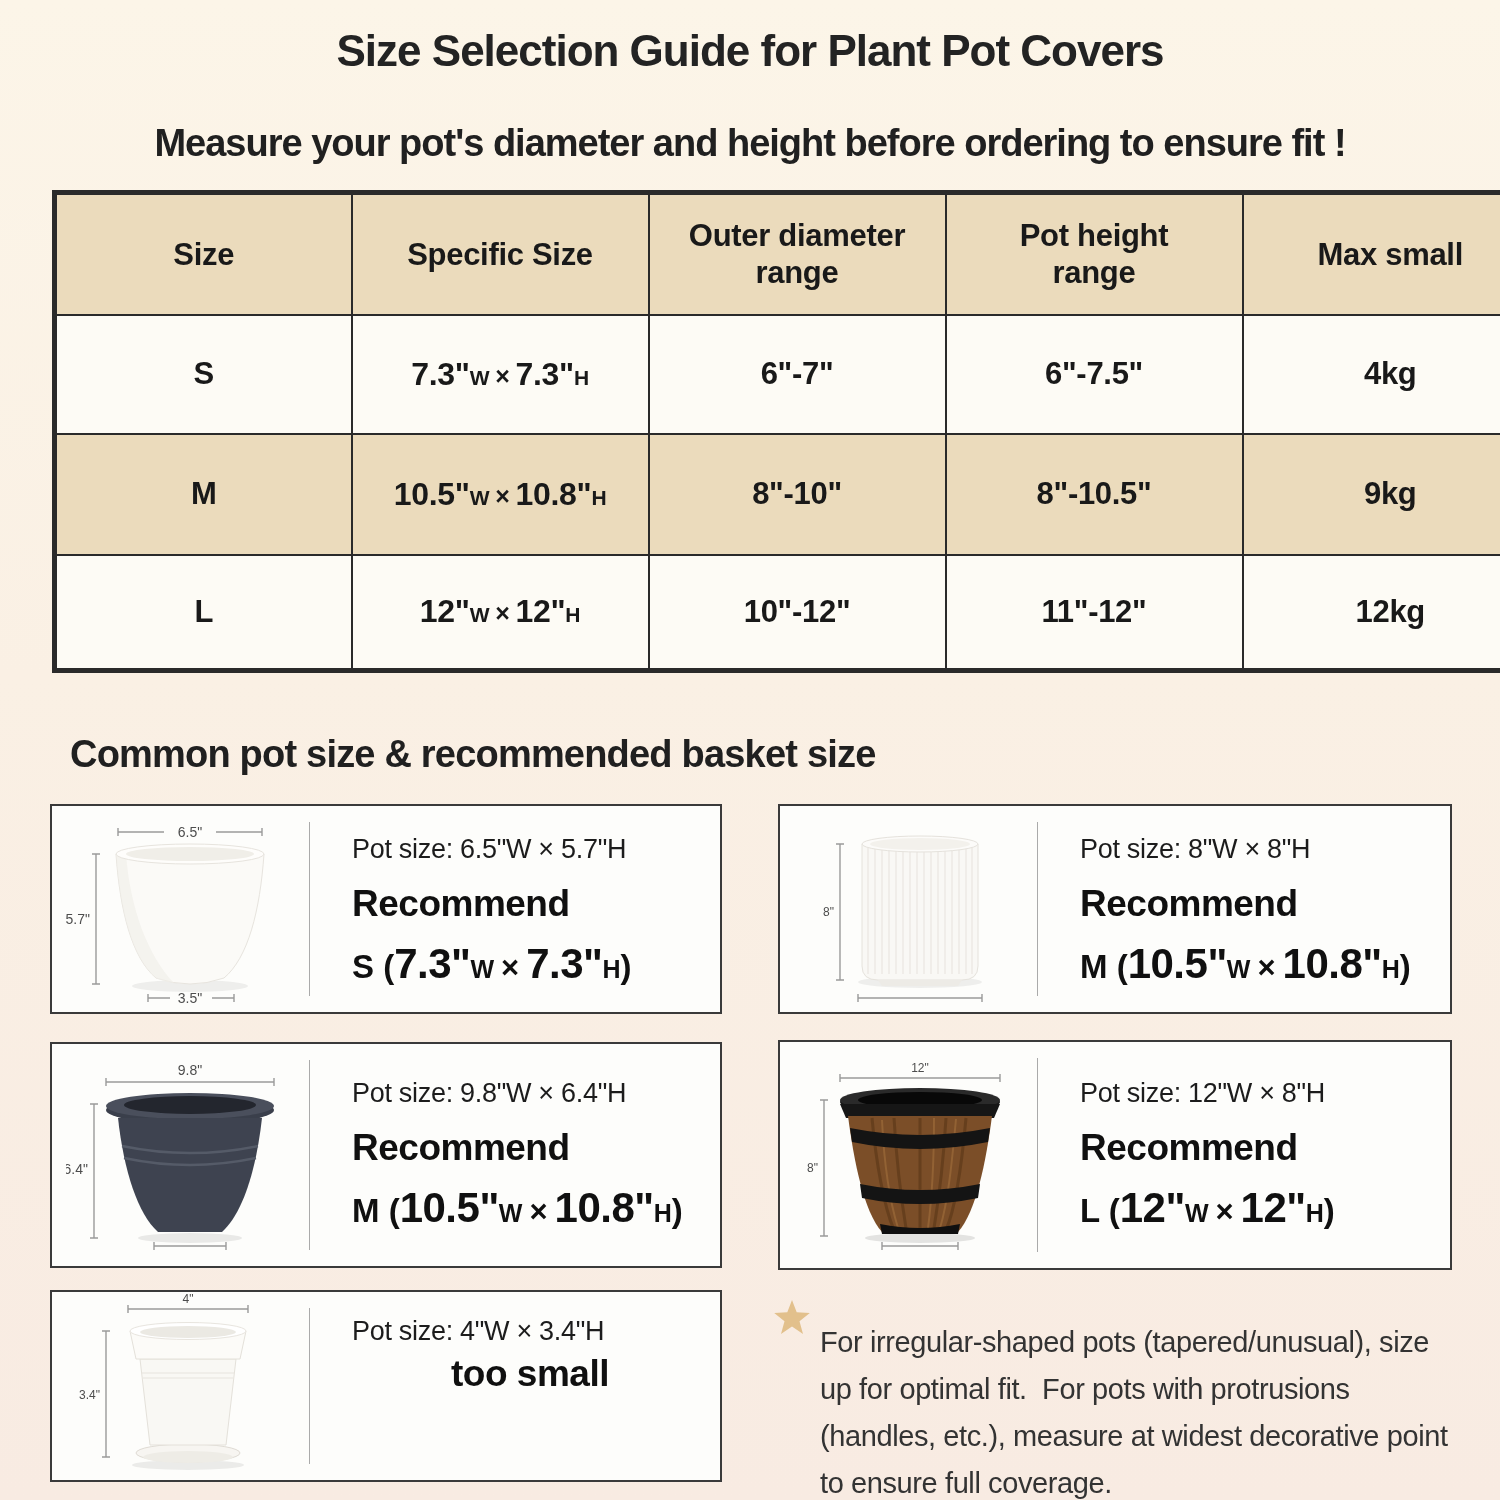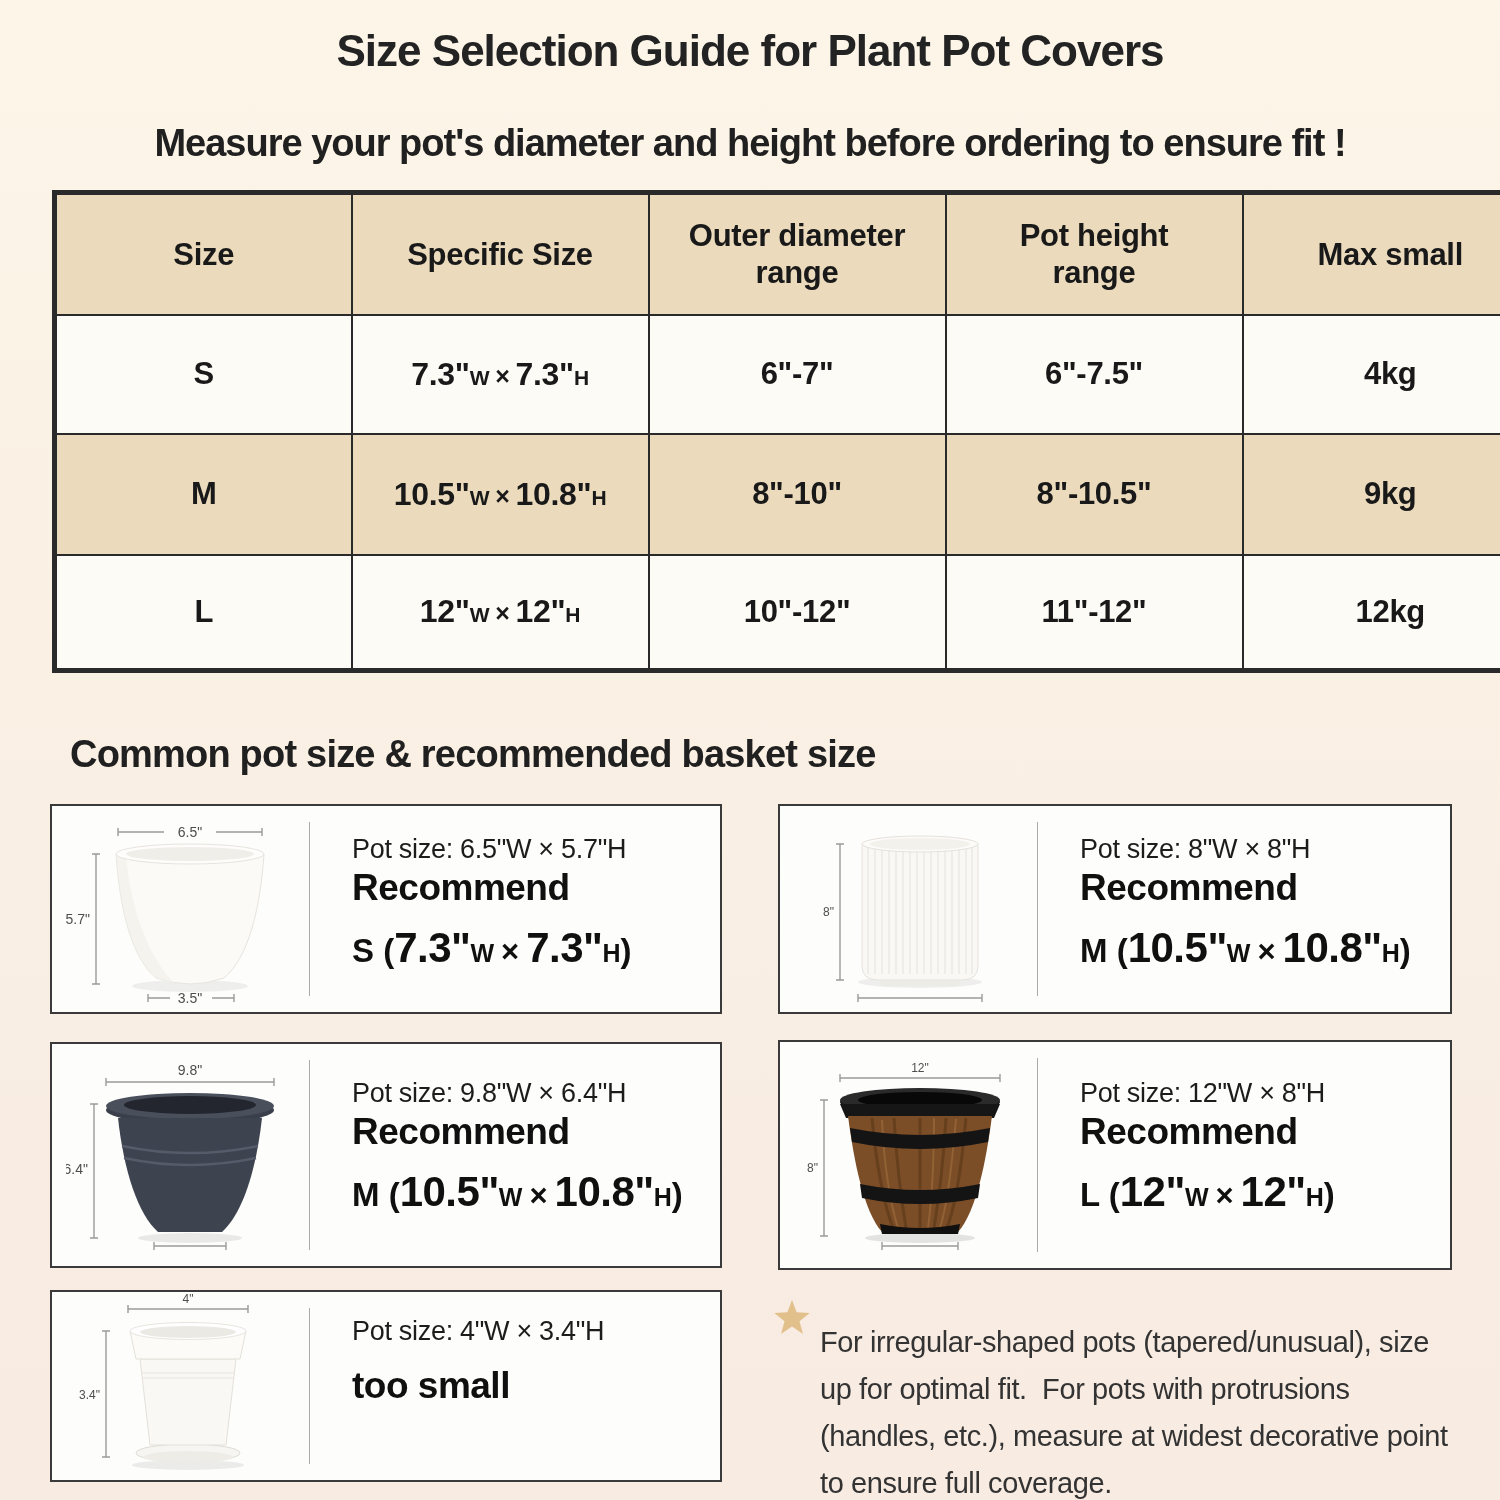--- a/index.html
+++ b/index.html
@@ -30,22 +30,22 @@
   td.size-col{font-size:35px;}
   .spec .n{font-size:32px;}
   .spec .u{font-size:21px;}
   .spec .x{font-size:25px;margin:0 6px;}
   
   .card{position:absolute;background:#fdfdfb;border:2px solid #3a3a3a;box-sizing:border-box;}
   .card .pot-fig{position:absolute;left:14px;}
   .card .vdiv{position:absolute;left:257px;top:16px;bottom:16px;width:1px;background:#aaaaaa;}
   .card .ctext{position:absolute;left:300px;right:12px;}
   .psize{font-size:27px;font-weight:400;color:#1c1c1c;letter-spacing:-0.3px;line-height:34px;}
-  .rec{font-size:37px;font-weight:bold;color:#101010;letter-spacing:-0.5px;line-height:44px;}
-  .rec2{margin-top:16px;}
+  .rec{font-size:37px;font-weight:bold;color:#101010;letter-spacing:-0.5px;margin-top:16px;line-height:44px;}
+  .rec2{margin-top:4px;text-align:center;}
   .recsize{margin-top:12px;line-height:52px;white-space:nowrap;}
   .recsize .pre{font-size:33px;font-weight:bold;color:#101010;}
   .recsize .big{font-size:42px;font-weight:bold;color:#101010;letter-spacing:-0.5px;}
   .recsize .unit{font-size:25px;font-weight:bold;color:#101010;}
   .recsize .mul{font-size:31px;font-weight:bold;color:#101010;margin:0 7px;}
   
   svg .mline{stroke:#9a9a9a;stroke-width:1.4;fill:none;}
   svg text.mlabel{fill:#4d4d4d;font-family:"Liberation Sans",sans-serif;}
   
   .note-star{position:absolute;left:772px;top:1298px;}

